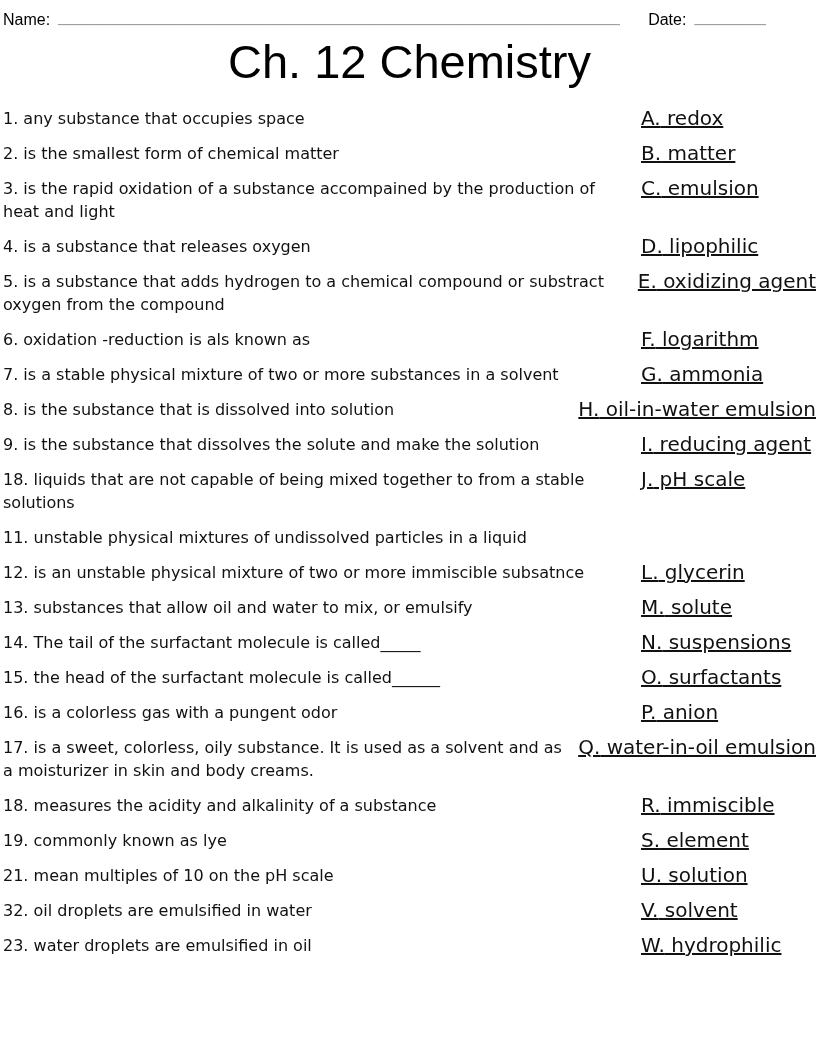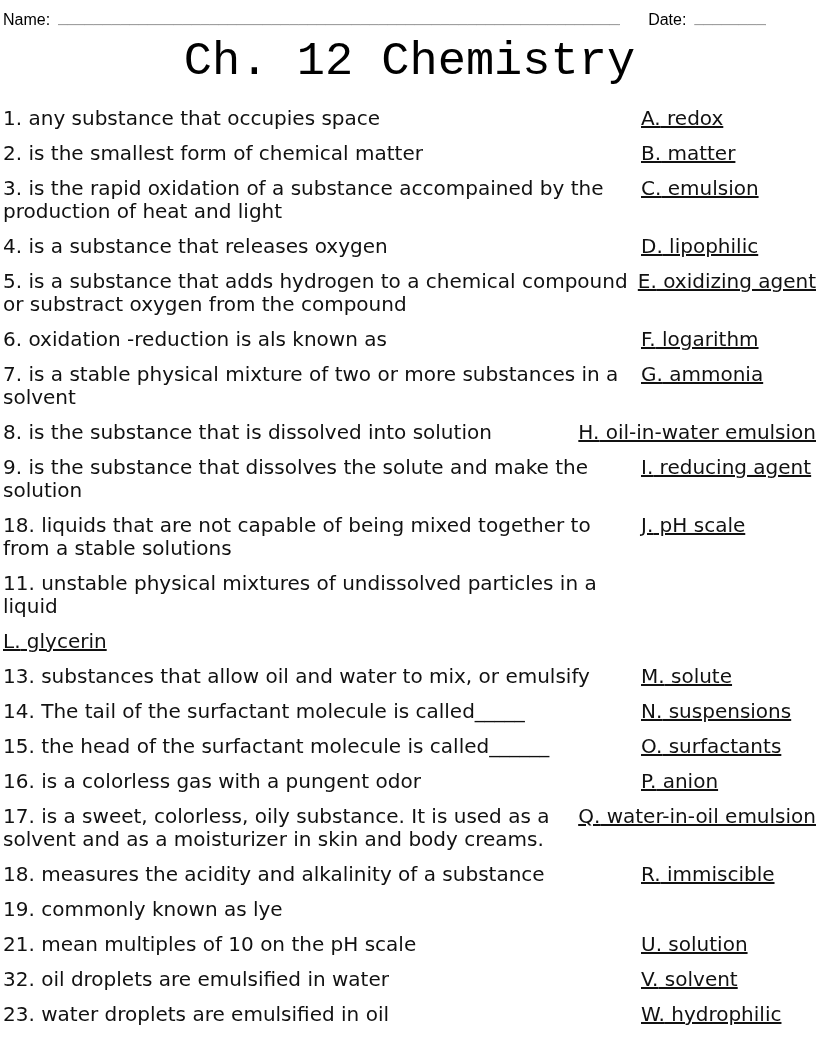--- a/index.html
+++ b/index.html
@@ -35,37 +35,37 @@
     color: #9a9a9a;
     font-size: 16px;
     letter-spacing: 0;
   }
   .blank-name { width: 562px; margin-left: 8px; }
   .blank-date { width: 72px; margin-left: 8px; }
   .date-label { margin-left: 28px; margin-top: 38px; }
   h1.title {
     margin: 2px 0 15px 0;
     text-align: center;
-    font-family: Liberation Mono, monospace;
+    font-family: Liberation Sans, sans-serif;
     font-weight: 500;
     font-size: 47px;
     line-height: 60px;
     color: #000000;
   }
   .rows { }
   .row {
     display: flex;
     align-items: flex-start;
     margin-bottom: 12px;
   }
   .q {
     width: 638px;
     box-sizing: border-box;
     padding-right: 10px;
-    font-size: 20px;
+    font-size: 16px;
     line-height: 23px;
     color: #111111;
   }
   .a {
     flex: 1;
     font-size: 20px;
     line-height: 23px;
     white-space: nowrap;
     color: #111111;
     text-decoration: underline;
@@ -120,20 +120,21 @@
         <div class="a"><span>I.</span> reducing agent</div>
       </div>
       <div class="row">
         <div class="q"><span>18.</span> liquids that are not capable of being mixed together to from a stable solutions</div>
         <div class="a"><span>J.</span> pH scale</div>
       </div>
       <div class="row">
         <div class="q"><span>11.</span> unstable physical mixtures of undissolved particles in a liquid</div>
       </div>
       <div class="row">
+        <div class="q"><span>12.</span> is an unstable physical mixture of two or more immiscible subsatnce</div>
         <div class="a"><span>L.</span> glycerin</div>
       </div>
       <div class="row">
         <div class="q"><span>13.</span> substances that allow oil and water to mix, or emulsify</div>
         <div class="a"><span>M.</span> solute</div>
       </div>
       <div class="row">
         <div class="q"><span>14.</span> The tail of the surfactant molecule is called_____</div>
         <div class="a"><span>N.</span> suspensions</div>
       </div>
@@ -148,20 +149,21 @@
       <div class="row">
         <div class="q"><span>17.</span> is a sweet, colorless, oily substance. It is used as a solvent and as a moisturizer in skin and body creams.</div>
         <div class="a"><span>Q.</span> water-in-oil emulsion</div>
       </div>
       <div class="row">
         <div class="q"><span>18.</span> measures the acidity and alkalinity of a substance</div>
         <div class="a"><span>R.</span> immiscible</div>
       </div>
       <div class="row">
         <div class="q"><span>19.</span> commonly known as lye</div>
+        <div class="a"><span>S.</span> element</div>
       </div>
       <div class="row">
         <div class="q"><span>21.</span> mean multiples of 10 on the pH scale</div>
         <div class="a"><span>U.</span> solution</div>
       </div>
       <div class="row">
         <div class="q"><span>32.</span> oil droplets are emulsified in water</div>
         <div class="a"><span>V.</span> solvent</div>
       </div>
       <div class="row">

